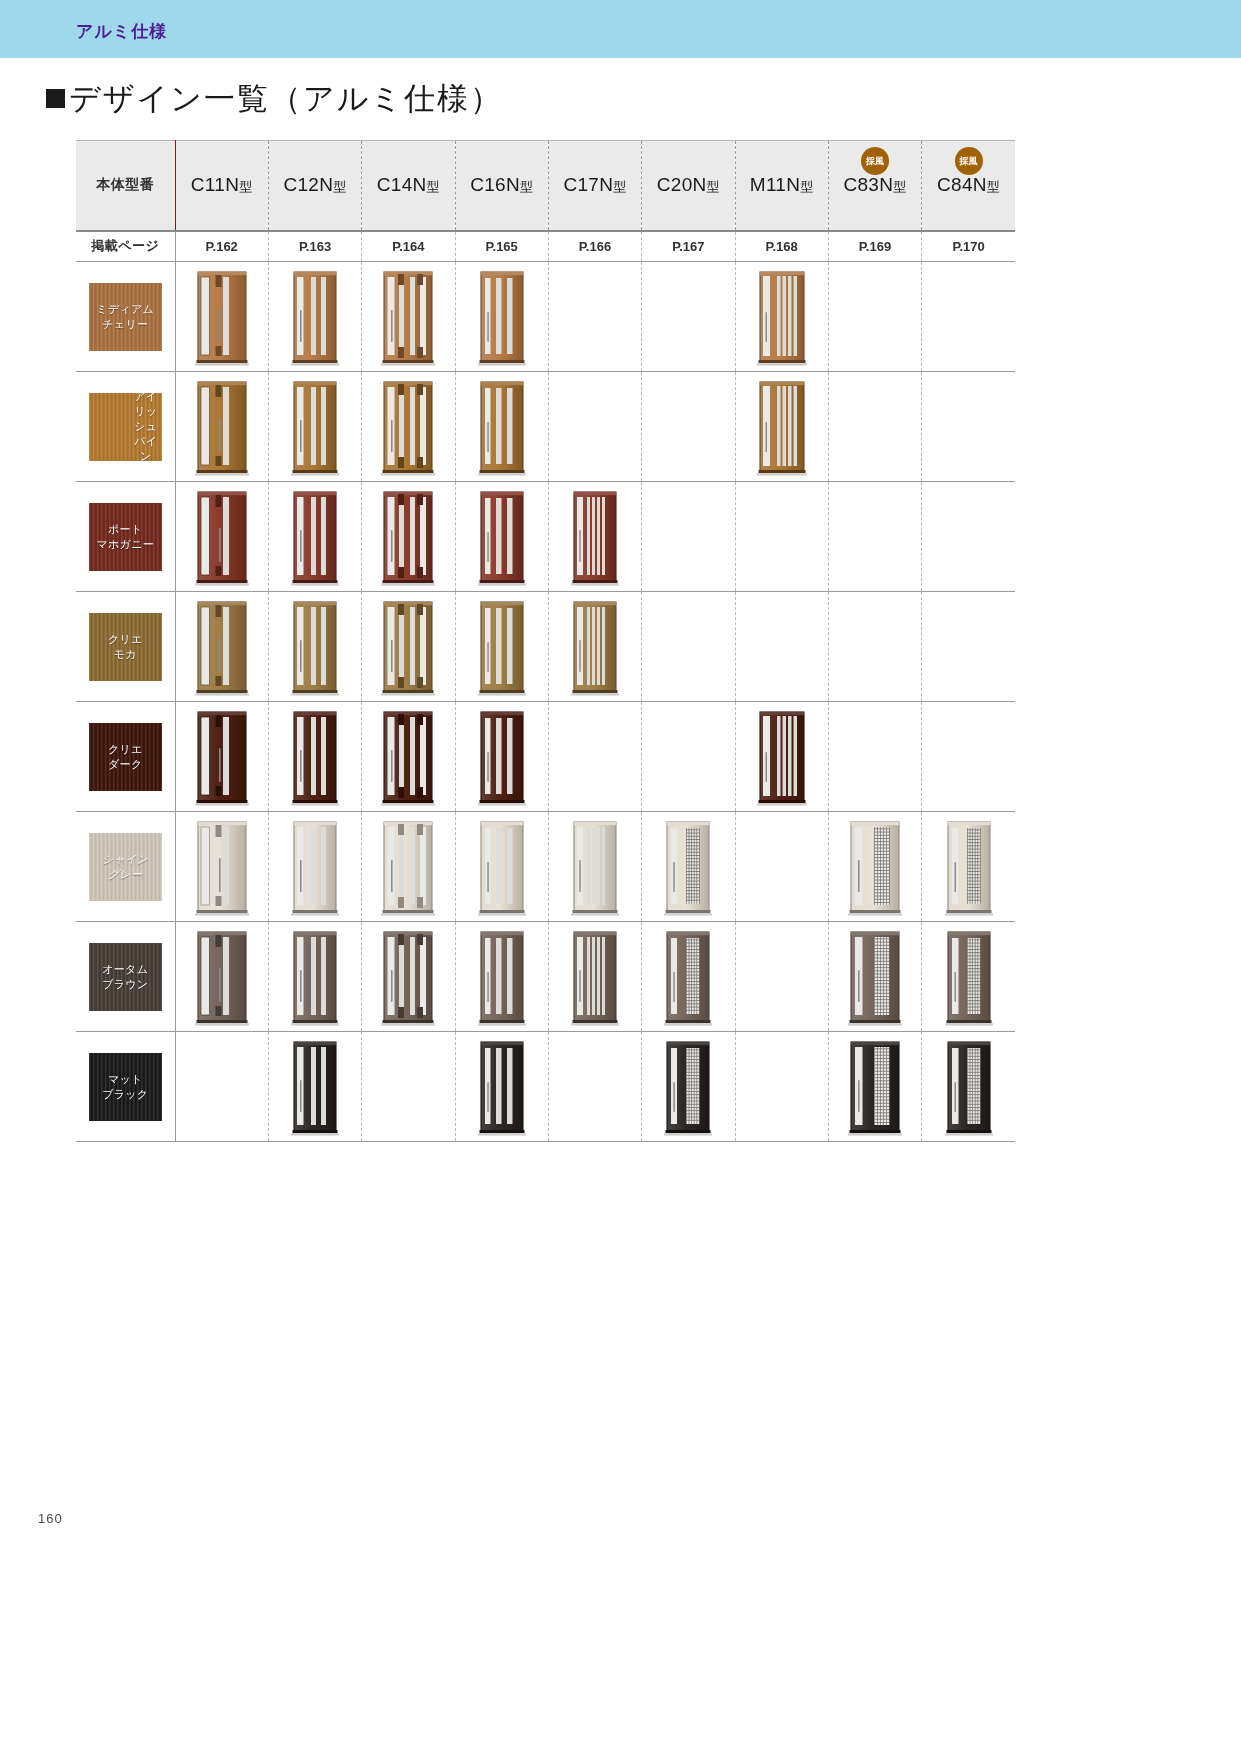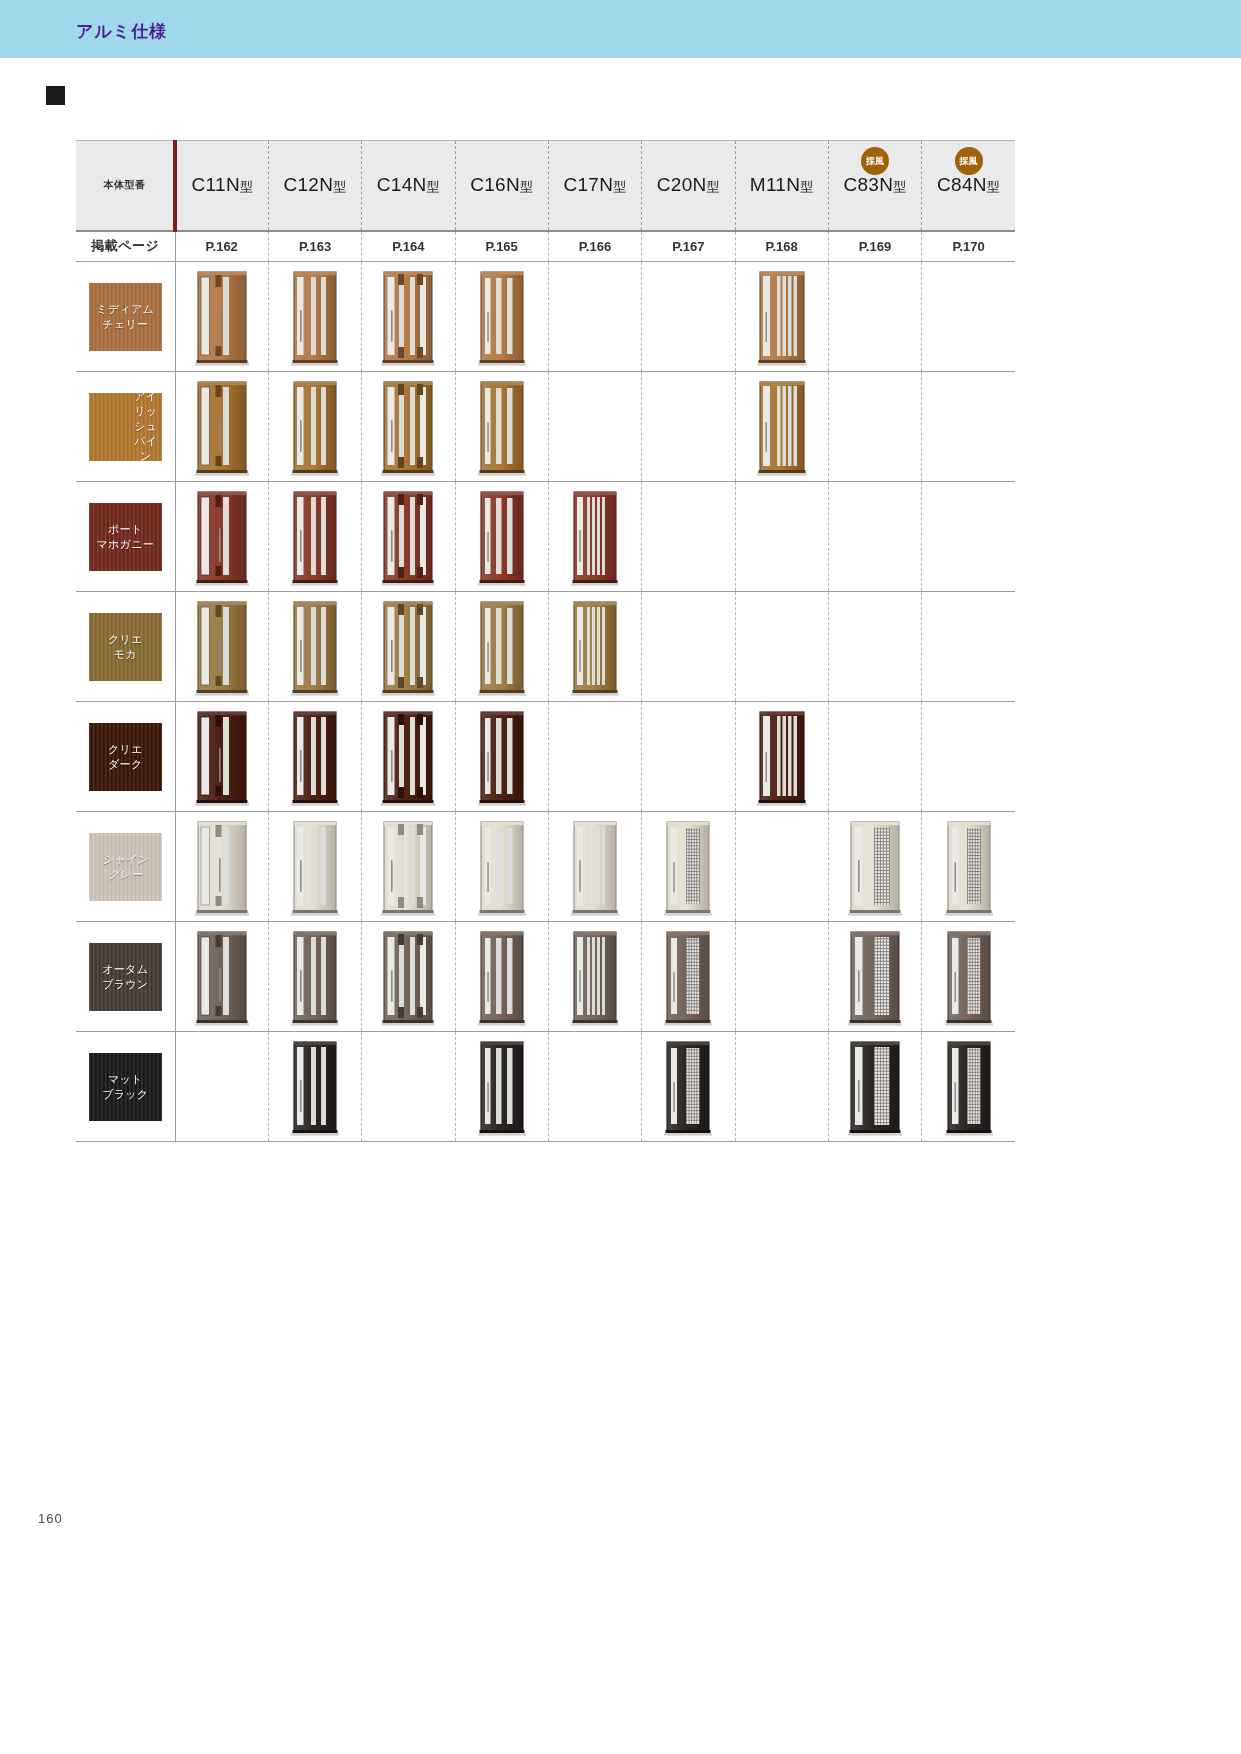--- a/index.html
+++ b/index.html
@@ -63,22 +63,22 @@
   .th-model, .th-corner {
     background: #eaeaea;
     height: 90px;
     text-align: center;
     vertical-align: middle;
     position: relative;
     border-bottom: 2px solid #8a8a8a;
     border-top: 1px solid #b4b4b4;
   }
   .th-corner {
-    border-right: 4px solid #7f1d1d;
-    font-size: 10px;
+    border-right: 1px solid #7f1d1d;
+    font-size: 14px;
     color: #333;
     letter-spacing: 0.5px;
   }
   .th-model {
     border-left: 1px dashed #9a9a9a;
     font-size: 19px;
     font-weight: 400;
     color: #1a1a1a;
     letter-spacing: 0.3px;
   }
@@ -182,21 +182,21 @@
   }
 </style>
 </head>
 <body>
 
 <div class="banner">
   <div class="banner-label">アルミ仕様</div>
 </div>
 
 <div class="page-heading">
-  <span class="heading-square"></span>
+  <span class="heading-square"></span><span>デザイン一覧（アルミ仕様）</span>
 </div>
 
 <div class="table-wrap">
   <table class="design-table">
     <colgroup id="colgroup-holder">
       <col class="c-label">
     <col class="c-model">
         <col class="c-model">
         <col class="c-model">
         <col class="c-model">

